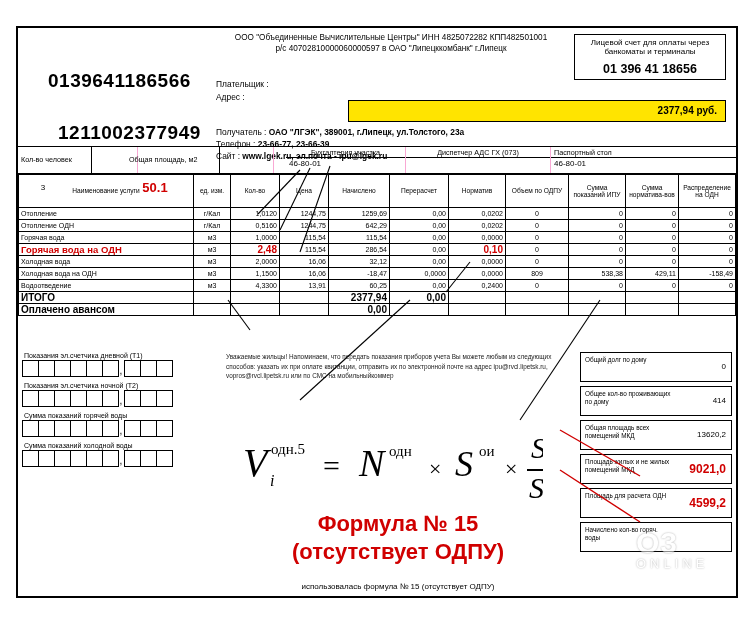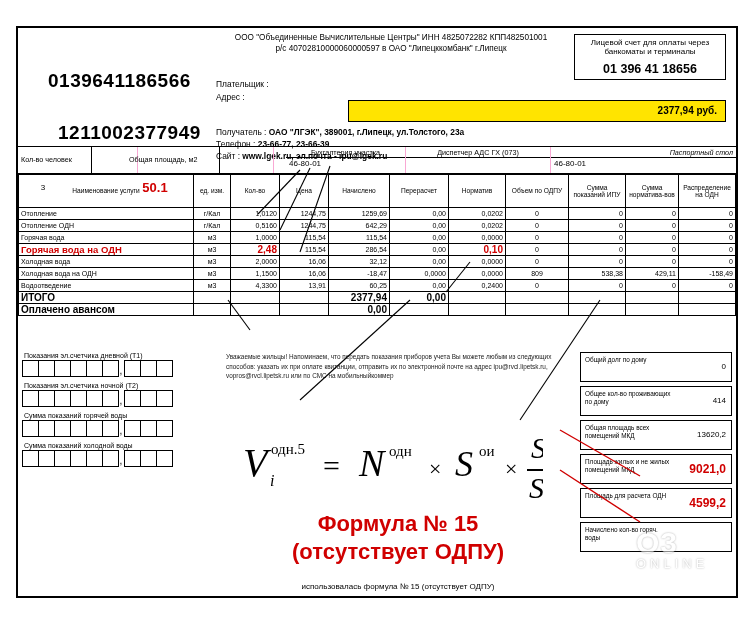--- a/index.html
+++ b/index.html
@@ -30,21 +30,21 @@
   .cell.c1 .val{display:inline-block;width:44px;text-align:center;line-height:24px;vertical-align:top;}
   .cell.c2{left:108px;width:148px;}
   .cell.c2 .lab{border-bottom:none;display:inline-block;width:94px;border-right:1px solid #000;height:26px;line-height:24px;}
   .cell.c2 .val{display:inline-block;width:52px;text-align:center;line-height:24px;color:#d00000;font-weight:bold;font-size:13px;}
   .cell.c3{left:268px;width:120px;}
   .cell.c3 .lab{text-align:center;}
   .cell.c3 .val{}
   .cell.c4{left:388px;width:145px;}
   .cell.c4 .lab{text-align:center;}
   .cell.c5{left:533px;width:185px;border-right:none;}
-  .cell.c5 .lab{text-align:right;font-style:italic;}
+  .cell.c5 .lab{text-align:left;}
   
   table.main{position:absolute;left:0;top:146px;width:100%;border-collapse:collapse;font-size:7px;}
   table.main th,table.main td{border:1px solid #000;padding:0 2px;height:11px;line-height:11px;}
   table.main th{font-weight:normal;font-size:6.6px;text-align:center;vertical-align:middle;line-height:1.1;padding:1px 1px;height:30px;}
   td.name{text-align:left;width:170px;}
   td.num{text-align:right;}
   td.c{text-align:center;}
   tr.hot td.name{color:#d00000;font-weight:bold;font-size:9.5px;margin-left:20px;}
   tr.hot td.kol{color:#d00000;font-weight:bold;font-size:10px;text-align:right;}
   tr.hot td.norm{color:#d00000;font-weight:bold;font-size:10px;text-align:right;}

